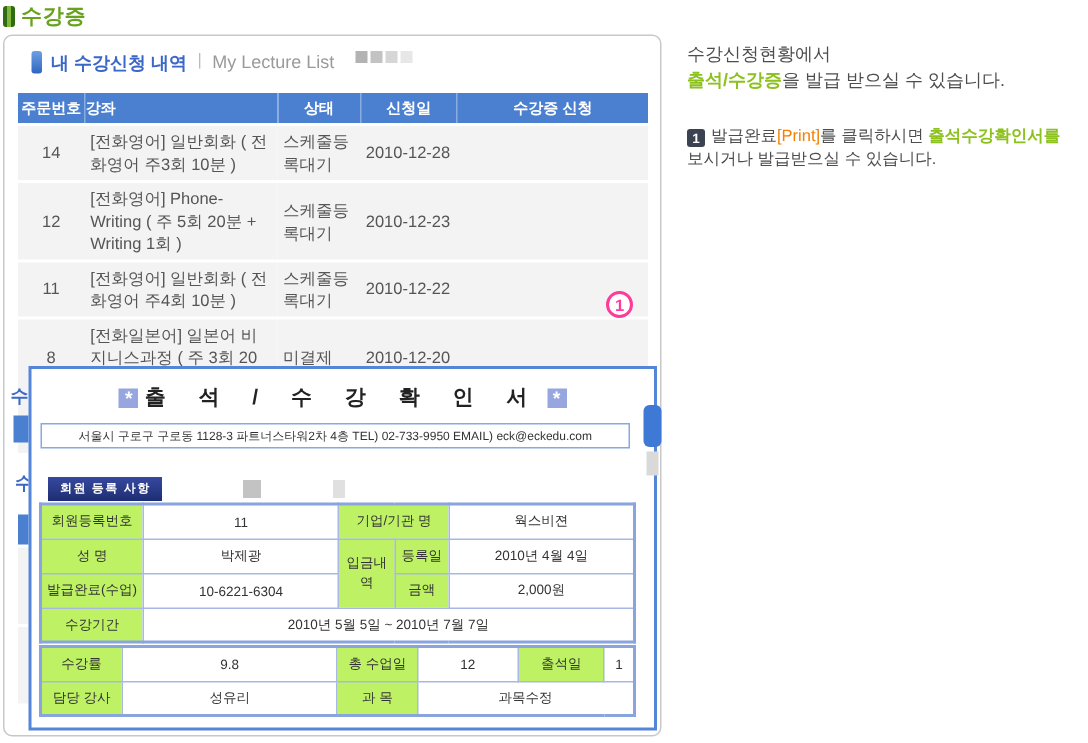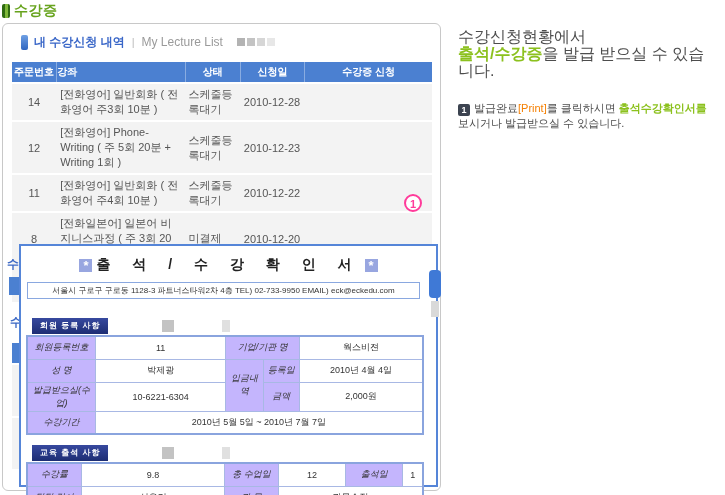--- a/index.html
+++ b/index.html
@@ -9,21 +9,21 @@
 
   
   .page-title { position:absolute; left:2px; top:2px; display:flex; align-items:center; }
   .title-icon { display:inline-block; width:8px; height:14px; border-radius:2px;
                 background:linear-gradient(90deg,#2f6b12 35%,#7fb83a 35%,#7fb83a 70%,#2f6b12 70%); margin-right:4px; }
   .title-text { font-size:14px; font-weight:bold; color:#67a31d; letter-spacing:0.5px; }
 
   
   .panel { position:absolute; left:2px; top:23px; width:439px; height:468px;
            border:1px solid #c8c8c8; border-radius:6px; background:#fff; }
-  .panel-header { display:flex; align-items:center; margin:10px 0 0 18px; height:16px; }
+  .panel-header { display:flex; align-items:flex-start; margin:10px 0 0 18px; height:16px; }
   .bar-icon { width:7px; height:15px; border-radius:2px;
               background:linear-gradient(180deg,#6fa0e4,#2f66c0); margin-right:6px; }
   .ph-title { font-size:12px; font-weight:bold; color:#3a67c8; }
   .ph-div { color:#bbb; font-size:11px; margin:0 7px; }
   .ph-sub { font-size:12px; color:#9a9a9a; }
   .ph-squares { display:flex; margin-left:14px; }
   .sq { width:8px; height:8px; margin-right:2px; }
   .sq1{background:#b3b3b3;} .sq2{background:#c3c3c3;} .sq3{background:#d6d6d6;} .sq4{background:#e7e7e7;}
 
   
@@ -75,32 +75,32 @@
   .cert-tab-row { display:flex; align-items:center; margin:19px 0 0 11px;gap:48px; }
   .cert-tab-row.second { margin-top:10px; }
   .cert-tab { background:linear-gradient(180deg,#37499f,#1d2d73); color:#fff; font-size:8px;
               font-weight:bold; padding:2px 8px 3px; letter-spacing:1px; }
   .tab-deco1 { width:12px; height:12px; background:#c3c3c3; margin-left:6px; }
   .tab-deco2 { width:8px; height:12px; background:#e0e0e0; }
   .cert { border-collapse:collapse; margin:1px 16px 0 5px; width:398px;
           font-size:9px; color:#333; table-layout:fixed; }
   .cert td { border:1px solid #a8b8e4; text-align:center; height:23px; padding:1px 2px; }
   .cert { border:2px solid #8aa4de; }
-  .cert .lbl { background:#c4b5fd;font-style:italic; }
+  .cert .lbl { background:#bef264; }
   .cert .val { background:#fff; }
 
   
   .scroll-thumb { position:absolute; left:408px; top:24px; width:12px; height:28px;
                   background:#3f79d6; border-radius:4px; z-index:25; }
   .scroll-track { position:absolute; left:410px; top:55px; width:8px; height:16px;
                   background:#d9d9d9; z-index:25; }
 
   
   .note { position:absolute; left:458px; top:28px; width:262px; color:#4d4d4d; }
-  .n1 { font-size:16px; line-height:17px; }
+  .n1 { font-size:12px; line-height:17px; }
   .n2 { margin-top:22px; font-size:11px; line-height:15px; }
   .green { color:#8cc11e; font-weight:bold; }
   .orange { color:#f57f00; }
   .step-badge { display:inline-block; width:12px; height:12px; background:#3c4350; border-radius:2px;
                 color:#fff; font-size:9px; font-weight:bold; text-align:center; line-height:12px;
                 margin-right:4px; vertical-align:-1px; }
 </style>
 </head>
 <body>
 
@@ -244,37 +244,32 @@
           <td class="val">웍스비젼</td>
         </tr>
         <tr>
           <td class="lbl">성 명</td>
           <td class="val">박제광</td>
           <td class="lbl" rowspan="2">입금내역</td>
           <td class="lbl">등록일</td>
           <td class="val">2010년 4월 4일</td>
         </tr>
         <tr>
-          <td class="lbl">발급받으실(수업)</td>
+          <td class="lbl">발급완료(수업)</td>
           <td class="val">10-6221-6304</td>
           <td class="lbl">금액</td>
           <td class="val">2,000원</td>
         </tr>
         <tr>
           <td class="lbl">수강기간</td>
           <td class="val" colspan="4">2010년 5월 5일 ~ 2010년 7월 7일</td>
         </tr>
       </tbody>
         </table>
 
-      <div class="cert-tab-row second">
-        <span class="cert-tab">교육 출석 사항</span>
-        <span class="tab-deco1"></span>
-        <span class="tab-deco2"></span>
-      </div>
       <table class="cert">
         <colgroup>
             <col style="width:54px">
             <col style="width:143px">
             <col style="width:53px">
             <col style="width:67px">
             <col style="width:57px">
             <col style="width:20px">
           </colgroup>
         <tbody>

